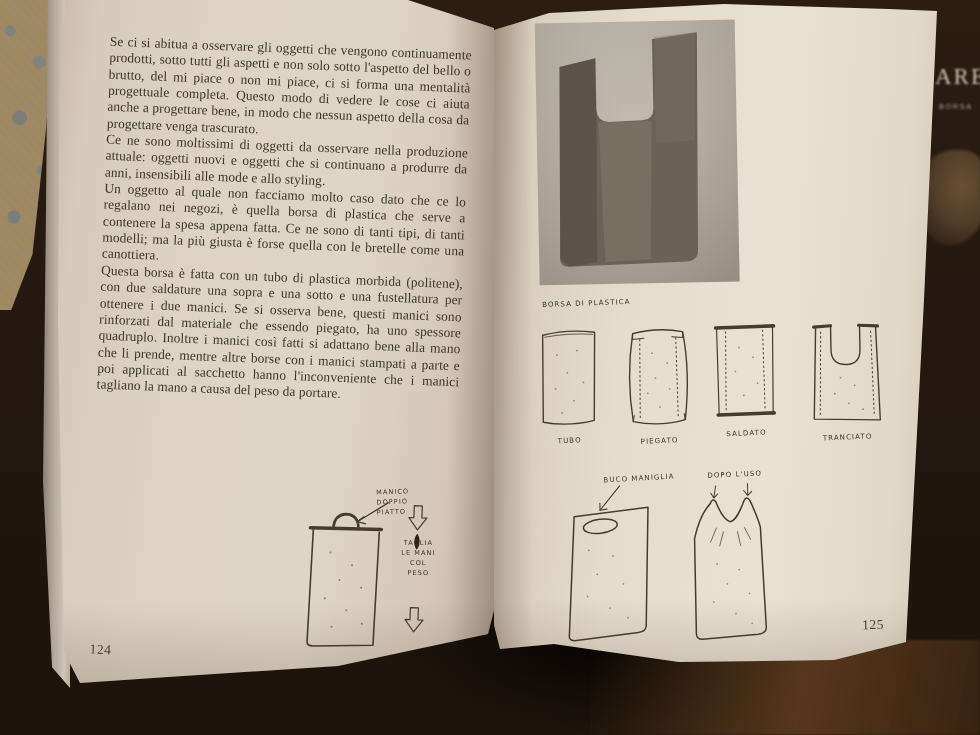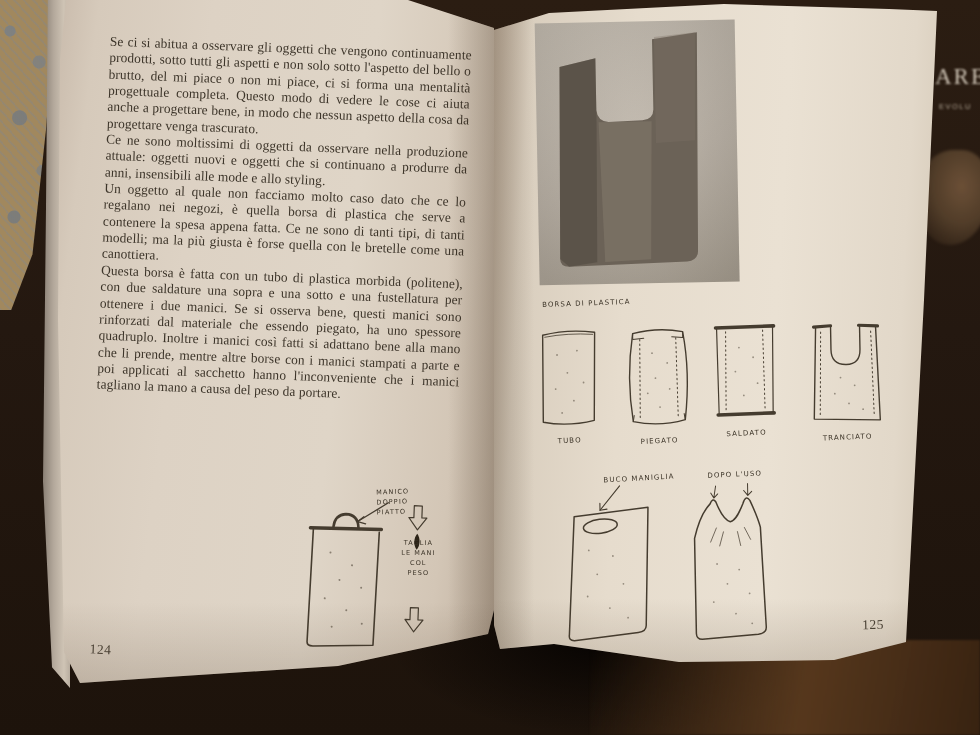--- a/index.html
+++ b/index.html
@@ -105,21 +105,21 @@
 
 <div class="scene">
 
   <div class="fabric"></div>
   <div class="cover-edge"></div>
   <div class="book-shadow"></div>
   <div class="wood"></div>
 
   <div class="other-book">
     <div class="ob-title">ARE</div>
-    <div class="ob-subtitle">EVOLU</div>
+    <div class="ob-subtitle">BORSA</div>
     <div class="shell"></div>
   </div>
 
   <div class="page page-left">
     <div class="lp-content">
       <div class="body-text">
         <p>Se ci si abitua a osservare gli oggetti che vengono continuamente prodotti, sotto tutti gli aspetti e non solo sotto l'aspetto del bello o brutto, del mi piace o non mi piace, ci si forma una mentalità progettuale completa. Questo modo di vedere le cose ci aiuta anche a progettare bene, in modo che nessun aspetto della cosa da progettare venga trascurato.</p>
         <p>Ce ne sono moltissimi di oggetti da osservare nella produzione attuale: oggetti nuovi e oggetti che si continuano a produrre da anni, insensibili alle mode e allo styling.</p>
         <p>Un oggetto al quale non facciamo molto caso dato che ce lo regalano nei negozi, è quella borsa di plastica che serve a contenere la spesa appena fatta. Ce ne sono di tanti tipi, di tanti modelli; ma la più giusta è forse quella con le bretelle come una canottiera.</p>
         <p>Questa borsa è fatta con un tubo di plastica morbida (politene), con due saldature una sopra e una sotto e una fustellatura per ottenere i due manici. Se si osserva bene, questi manici sono rinforzati dal materiale che essendo piegato, ha uno spessore quadruplo. Inoltre i manici così fatti si adattano bene alla mano che li prende, mentre altre borse con i manici stampati a parte e poi applicati al sacchetto hanno l'inconveniente che i manici tagliano la mano a causa del peso da portare.</p>

